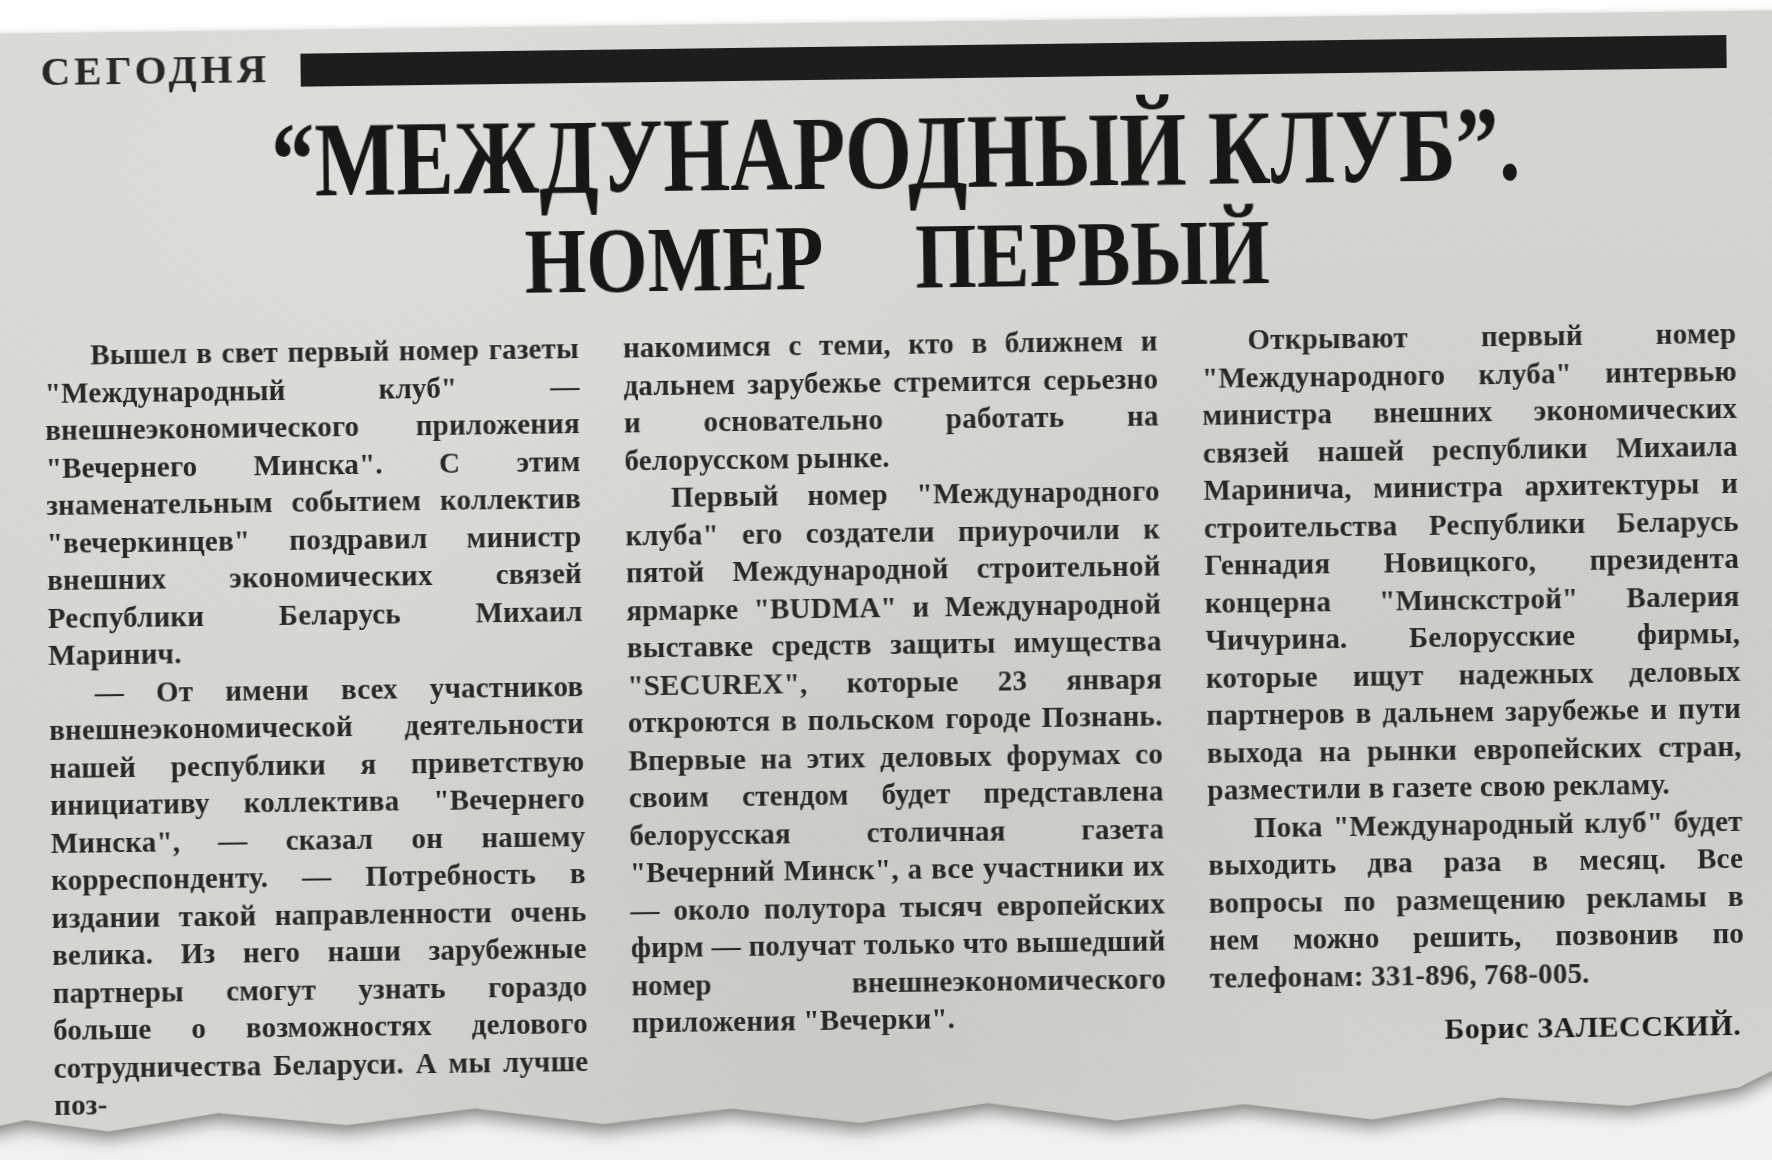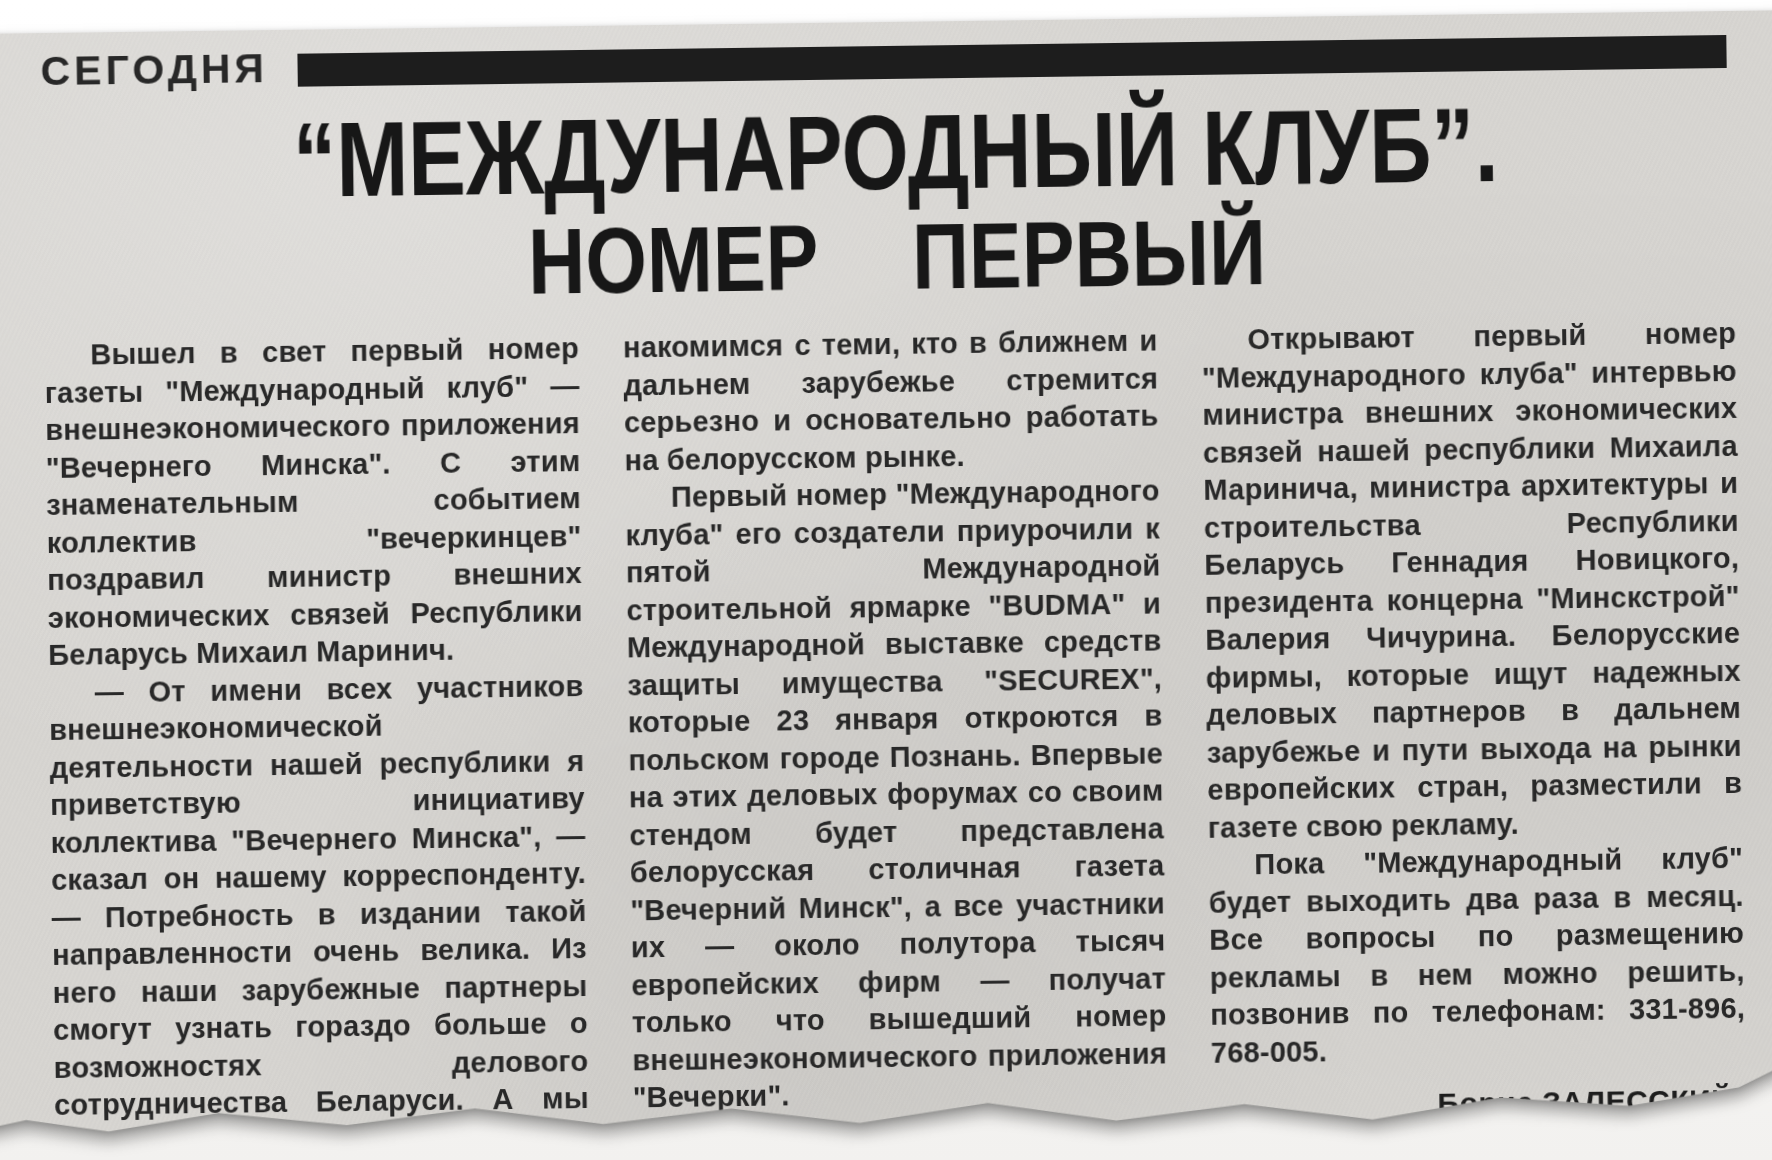--- a/index.html
+++ b/index.html
@@ -4,20 +4,21 @@
 <style>
   html, body { margin: 0; padding: 0; }
   body { background: #e9e8e6; font-family: "Liberation Sans", sans-serif; }
 
   .stage {
     position: relative;
     width: 1772px;
     height: 1160px;
     overflow: hidden;
     background: linear-gradient(180deg, #ffffff 0%, #fbfaf9 60%, #f2f1ef 100%);
+    font-family: Liberation Serif, serif;
   }
 
   
   .paper-wrap {
     position: absolute;
     left: -28px;
     top: 22px;
     right: -32px;
     bottom: 0;
     transform: rotate(-0.75deg);

